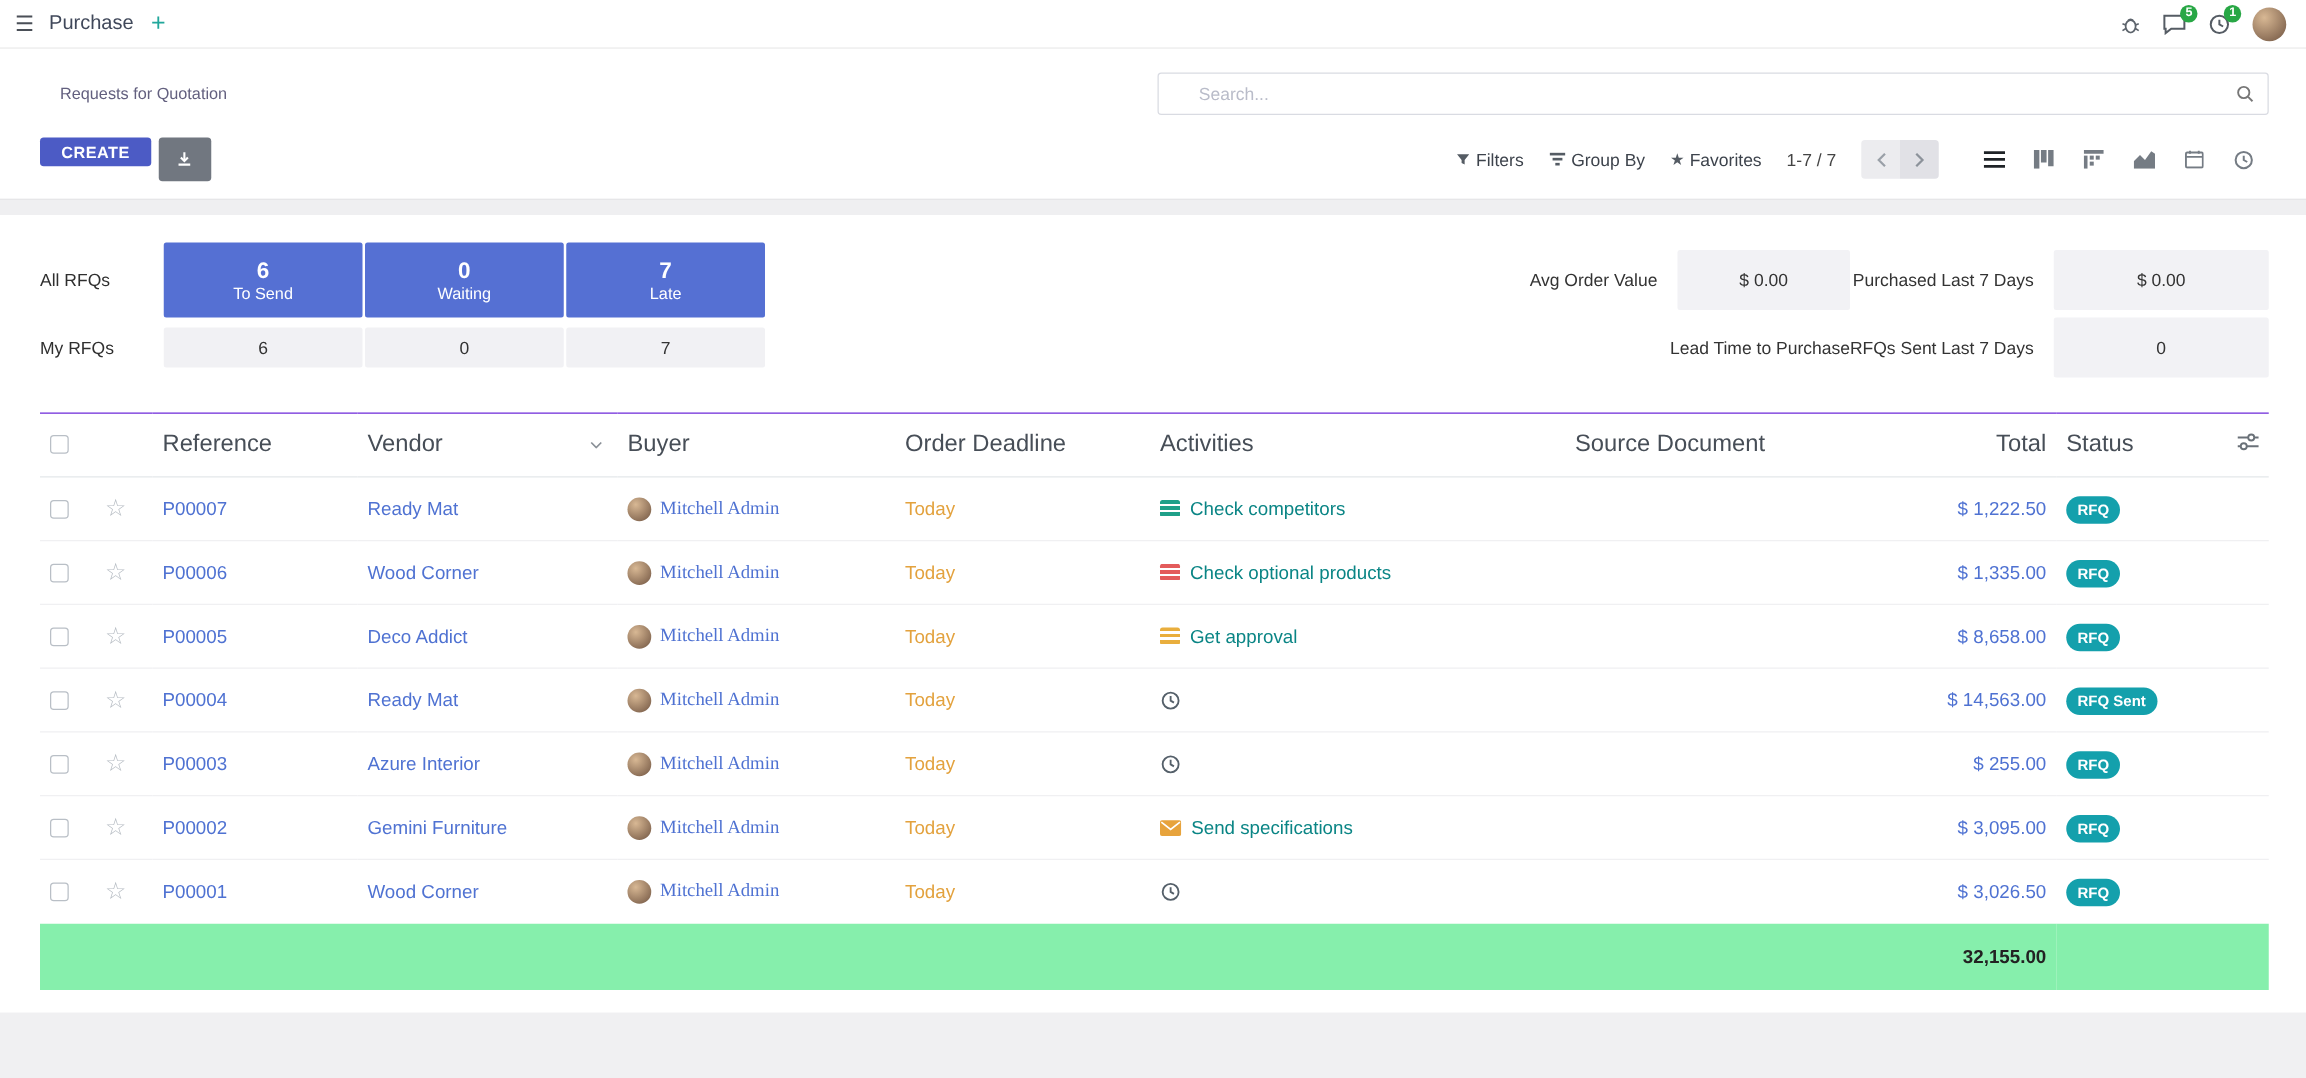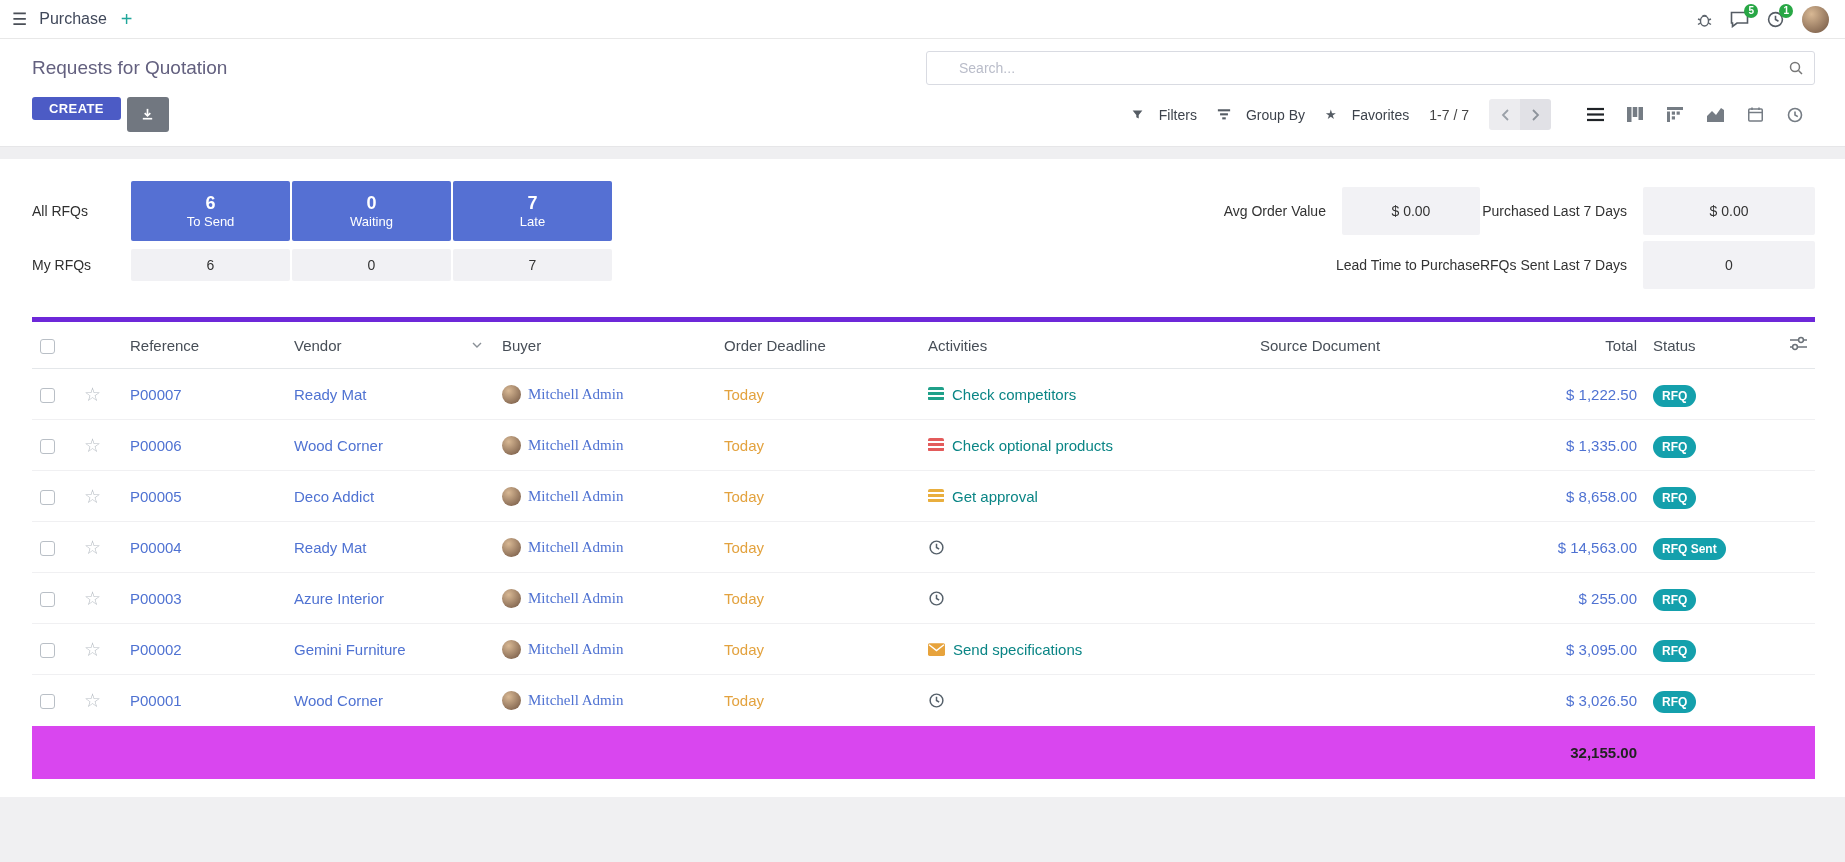--- a/index.html
+++ b/index.html
@@ -23,34 +23,34 @@
   .nav-right { margin-left:auto; display:flex; align-items:center; gap:18px; }
   .sys-icon { position:relative; display:flex; align-items:center; cursor:pointer; }
   .badge-n { position:absolute; top:-7px; right:-9px; background:#28a745; color:#fff;
              font-size:10px; font-weight:700; line-height:1; padding:2px 4px; border-radius:8px; }
   .avatar { width:27px; height:27px; border-radius:50%;
             background:radial-gradient(circle at 35% 30%, #d8b894, #6f5340); cursor:pointer; }
 
   
   .cp { padding:12px 30px 14px 32px; background:#fff; }
   .cp-row1 { display:flex; align-items:center; justify-content:space-between; }
-  .cp-title { font-size:19px; font-weight:400; color:#63607f; margin:0; }
+  .cp-title { font-size:13px; font-weight:400; color:#63607f; margin:16px; }
   .search { width:889px; height:34px; border:1px solid #d9dbe2; border-radius:3px;
             display:flex; align-items:center; padding:0 10px; background:#fff; }
   .search input { flex:1; border:none; outline:none; font-size:14px; color:#be185d; background:transparent;margin-left:20px; }
   .search input::placeholder { color:#b9bcc9; }
   .cp-row2 { display:flex; align-items:center; justify-content:space-between; margin-top:12px; }
   .btns-left { display:flex; gap:6px; }
   .btn-create { background:#4c5bc5; color:#fff; border:none; border-radius:3px;
                 font-family:inherit; font-size:13px; font-weight:700; letter-spacing:.4px;
                 padding:0 17px; height:23px; cursor:pointer; }
   .btn-export { background:#717780; border:none; border-radius:3px; width:42px; height:35px;
                 display:flex; align-items:center; justify-content:center; cursor:pointer; }
   .cp-right { display:flex; align-items:center; gap:20px; }
-  .tool-btn { display:flex; align-items:center; gap:15px; font-size:14px; color:#3d434c; cursor:pointer; }
+  .tool-btn { display:flex; align-items:center; gap:4px; font-size:14px; color:#3d434c; cursor:pointer; }
   .pager-txt { font-size:14px; color:#444; }
   .pager-btns { display:flex; }
   .pager-btn { width:31px; height:31px; border:none; display:flex; align-items:center;
                justify-content:center; cursor:pointer; background:#ececef; }
   .pager-btn.prev { border-radius:3px 0 0 3px; }
   .pager-btn.next { border-radius:0 3px 3px 0; background:#e1e1e6; }
   .switcher { display:flex; margin-left:4px; }
   .view-btn { width:40px; height:31px; display:flex; align-items:center; justify-content:center;
               color:#757c84; cursor:pointer; }
   .view-btn.active { color:#1f2327; }
@@ -74,22 +74,22 @@
   .stat { display:flex; align-items:center; gap:16px; justify-content:flex-end; }
   .stat-label { font-size:14px; color:#333; white-space:nowrap; }
   .stat-box { background:#f2f2f5; height:48px; display:flex; align-items:center; justify-content:center;
               font-size:14px; color:#333; border-radius:2px; }
   .stat-box.w1 { width:138px; }
   .stat-box.w2 { width:172px; }
 
   
   .tablewrap { padding:0 30px 0 32px; background:#fff; }
   table { width:100%; border-collapse:collapse; table-layout:fixed; }
-  thead th { font-size:15px; font-weight:500; color:#474e57; text-align:left;
-             padding:14px 8px; border-top:5px solid #6d28d9; border-bottom:1px solid #e4e7ea;
+  thead th { font-size:19px; font-weight:500; color:#474e57; text-align:left;
+             padding:14px 8px; border-top:1px solid #6d28d9; border-bottom:1px solid #e4e7ea;
              position:relative; cursor:pointer; white-space:nowrap; }
   th.t-right, td.t-right { text-align:right; }
   tbody td { padding:0 8px; height:51px; border-top:1px solid #f0f0f2; font-size:15px;
              vertical-align:middle; white-space:nowrap; overflow:hidden; }
   tbody tr:first-child td { border-top:none; }
   .checkbox { width:15px; height:15px; border:1px solid #b9bfc6; border-radius:3px;
               display:inline-block; background:#fff; vertical-align:middle; cursor:pointer; }
   .star { font-size:19px; color:#b6bcc3; cursor:pointer; }
   .link { color:#4f72d2; cursor:pointer; text-decoration:none; }
   .avatar-sm { width:19px; height:19px; border-radius:50%; display:inline-block; flex:0 0 19px;
@@ -97,21 +97,21 @@
   .buyer-cell { display:flex; align-items:center; gap:7px;font-family:Liberation Serif, serif; }
   .deadline { color:#e3a23e; }
   .act { display:flex; align-items:center; gap:8px; }
   .act-label { color:#0a8585; cursor:pointer; }
   .stripe { width:16px; height:14px; border-radius:2px; flex:0 0 16px; }
   .stripe.teal   { background:repeating-linear-gradient(to bottom,#1fa089 0 3px,transparent 3px 5px); }
   .stripe.red    { background:repeating-linear-gradient(to bottom,#e35b5b 0 3px,transparent 3px 5px); }
   .stripe.yellow { background:repeating-linear-gradient(to bottom,#e9ae3d 0 3px,transparent 3px 5px); }
   .badge { background:#14a0ac; color:#fff; font-size:12px; font-weight:700;
            padding:4px 9px; border-radius:11px; white-space:nowrap; }
-  tfoot td { background:#d946ef; height:53px; font-size:15px; padding:0 8px; }
+  tfoot td { background:#86efac; height:53px; font-size:15px; padding:0 8px; }
   .foot-total { font-weight:700; color:#222; }
   .caret-abs { position:absolute; right:12px; top:50%; margin-top:-3px; }
 </style>
 </head>
 <body>
 
 <div class="page">
 
   <nav class="navbar">
     <div class="nav-left">

